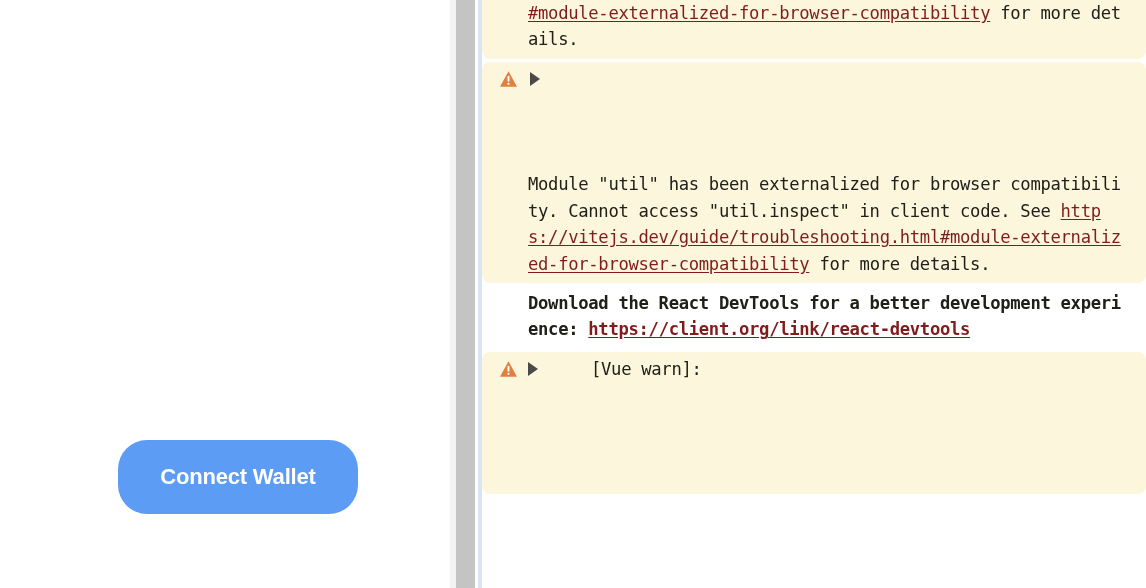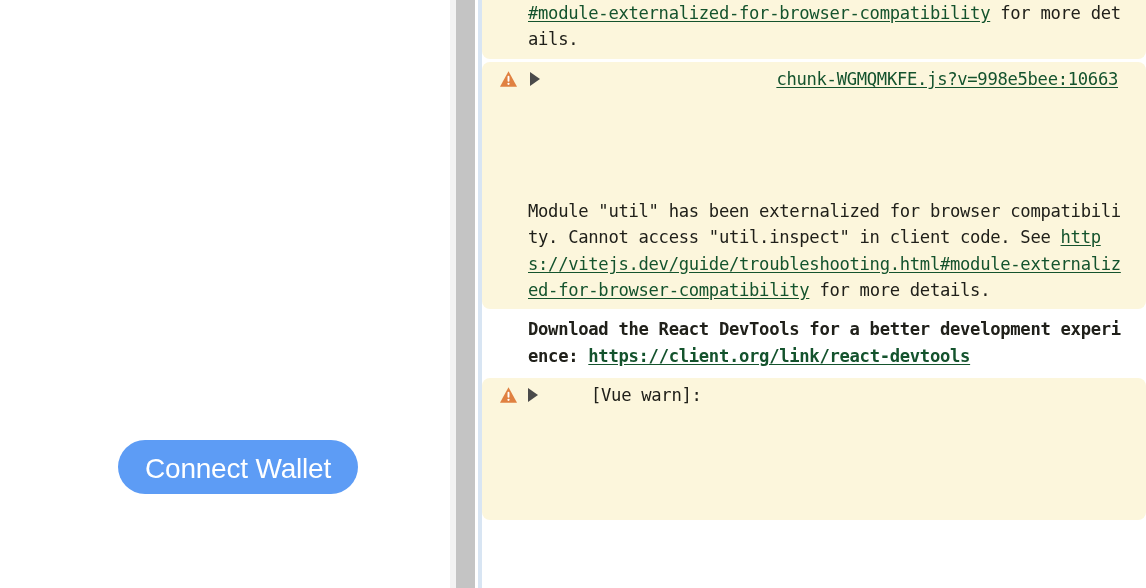--- a/index.html
+++ b/index.html
@@ -28,28 +28,28 @@
     height: 588px;
     background: #ffffff;
     flex: 0 0 450px;
     overflow: hidden;
   }
   .connect-wallet-btn {
     position: absolute;
     left: 118px;
     top: 440px;
     width: 240px;
-    height: 54px;
+    height: 74px;
     border: none;
     border-radius: 29px;
     background: #5d9cf5;
     color: #ffffff;
     font-family: "Liberation Sans", sans-serif;
-    font-size: 28px;
-    font-weight: 400;
+    font-size: 22px;
+    font-weight: 700;
     letter-spacing: -0.2px;
     cursor: pointer;
     padding: 0;
     line-height: 58px;
     text-align: center;
   }
 
   
   .splitter {
     flex: 0 0 28px;
@@ -154,21 +154,21 @@
     white-space: pre;
   }
   .head-source {
     position: absolute;
     right: 14px;
     top: 0px;
     white-space: pre;
   }
 
   .src-link, .url-link {
-    color: #14532d;
+    color: #7f1d1d;
     text-decoration: underline;
     text-underline-offset: 2px;
     cursor: pointer;
   }
   .url-link { word-break: break-all; }
 </style>
 </head>
 <body>
 
 <div class="app">
@@ -195,21 +195,20 @@
       <div class="log-row level-warning">
         <div class="row-head">
           <svg class="icon-warning" viewBox="0 0 20 19">
             <path d="M10 1.2 L19 17.6 L1 17.6 Z" fill="#e08141"></path>
             <rect x="9" y="6" width="2" height="6.4" rx="1" fill="#ffffff"></rect>
             <circle cx="10" cy="14.6" r="1.2" fill="#ffffff"></circle>
           </svg>
           <svg class="icon-disclosure" viewBox="0 0 14 16">
             <path d="M2 1 L12 8 L2 15 Z" fill="#4a4a4a"></path>
           </svg>
-          <span class="head-source"><span class="src-link">chunk-WGMQMKFE.js?v=998e5bee:10663</span></span>
         </div>
         <div class="row-body"><span>Module "util" has been externalized for browser compatibility. Cannot access "util.inspect" in client code. See </span><span class="url-link">https://vitejs.dev/guide/troubleshooting.html#module-externalized-for-browser-compatibility</span><span> for more details.</span></div>
       </div>
 
       <div class="log-row level-info">
         <div class="row-body bold"><span>Download the React DevTools for a better development experience: </span><span class="url-link">https://client.org/link/react-devtools</span></div>
       </div>
 
       <div class="log-row level-warning">
         <div class="row-head">

